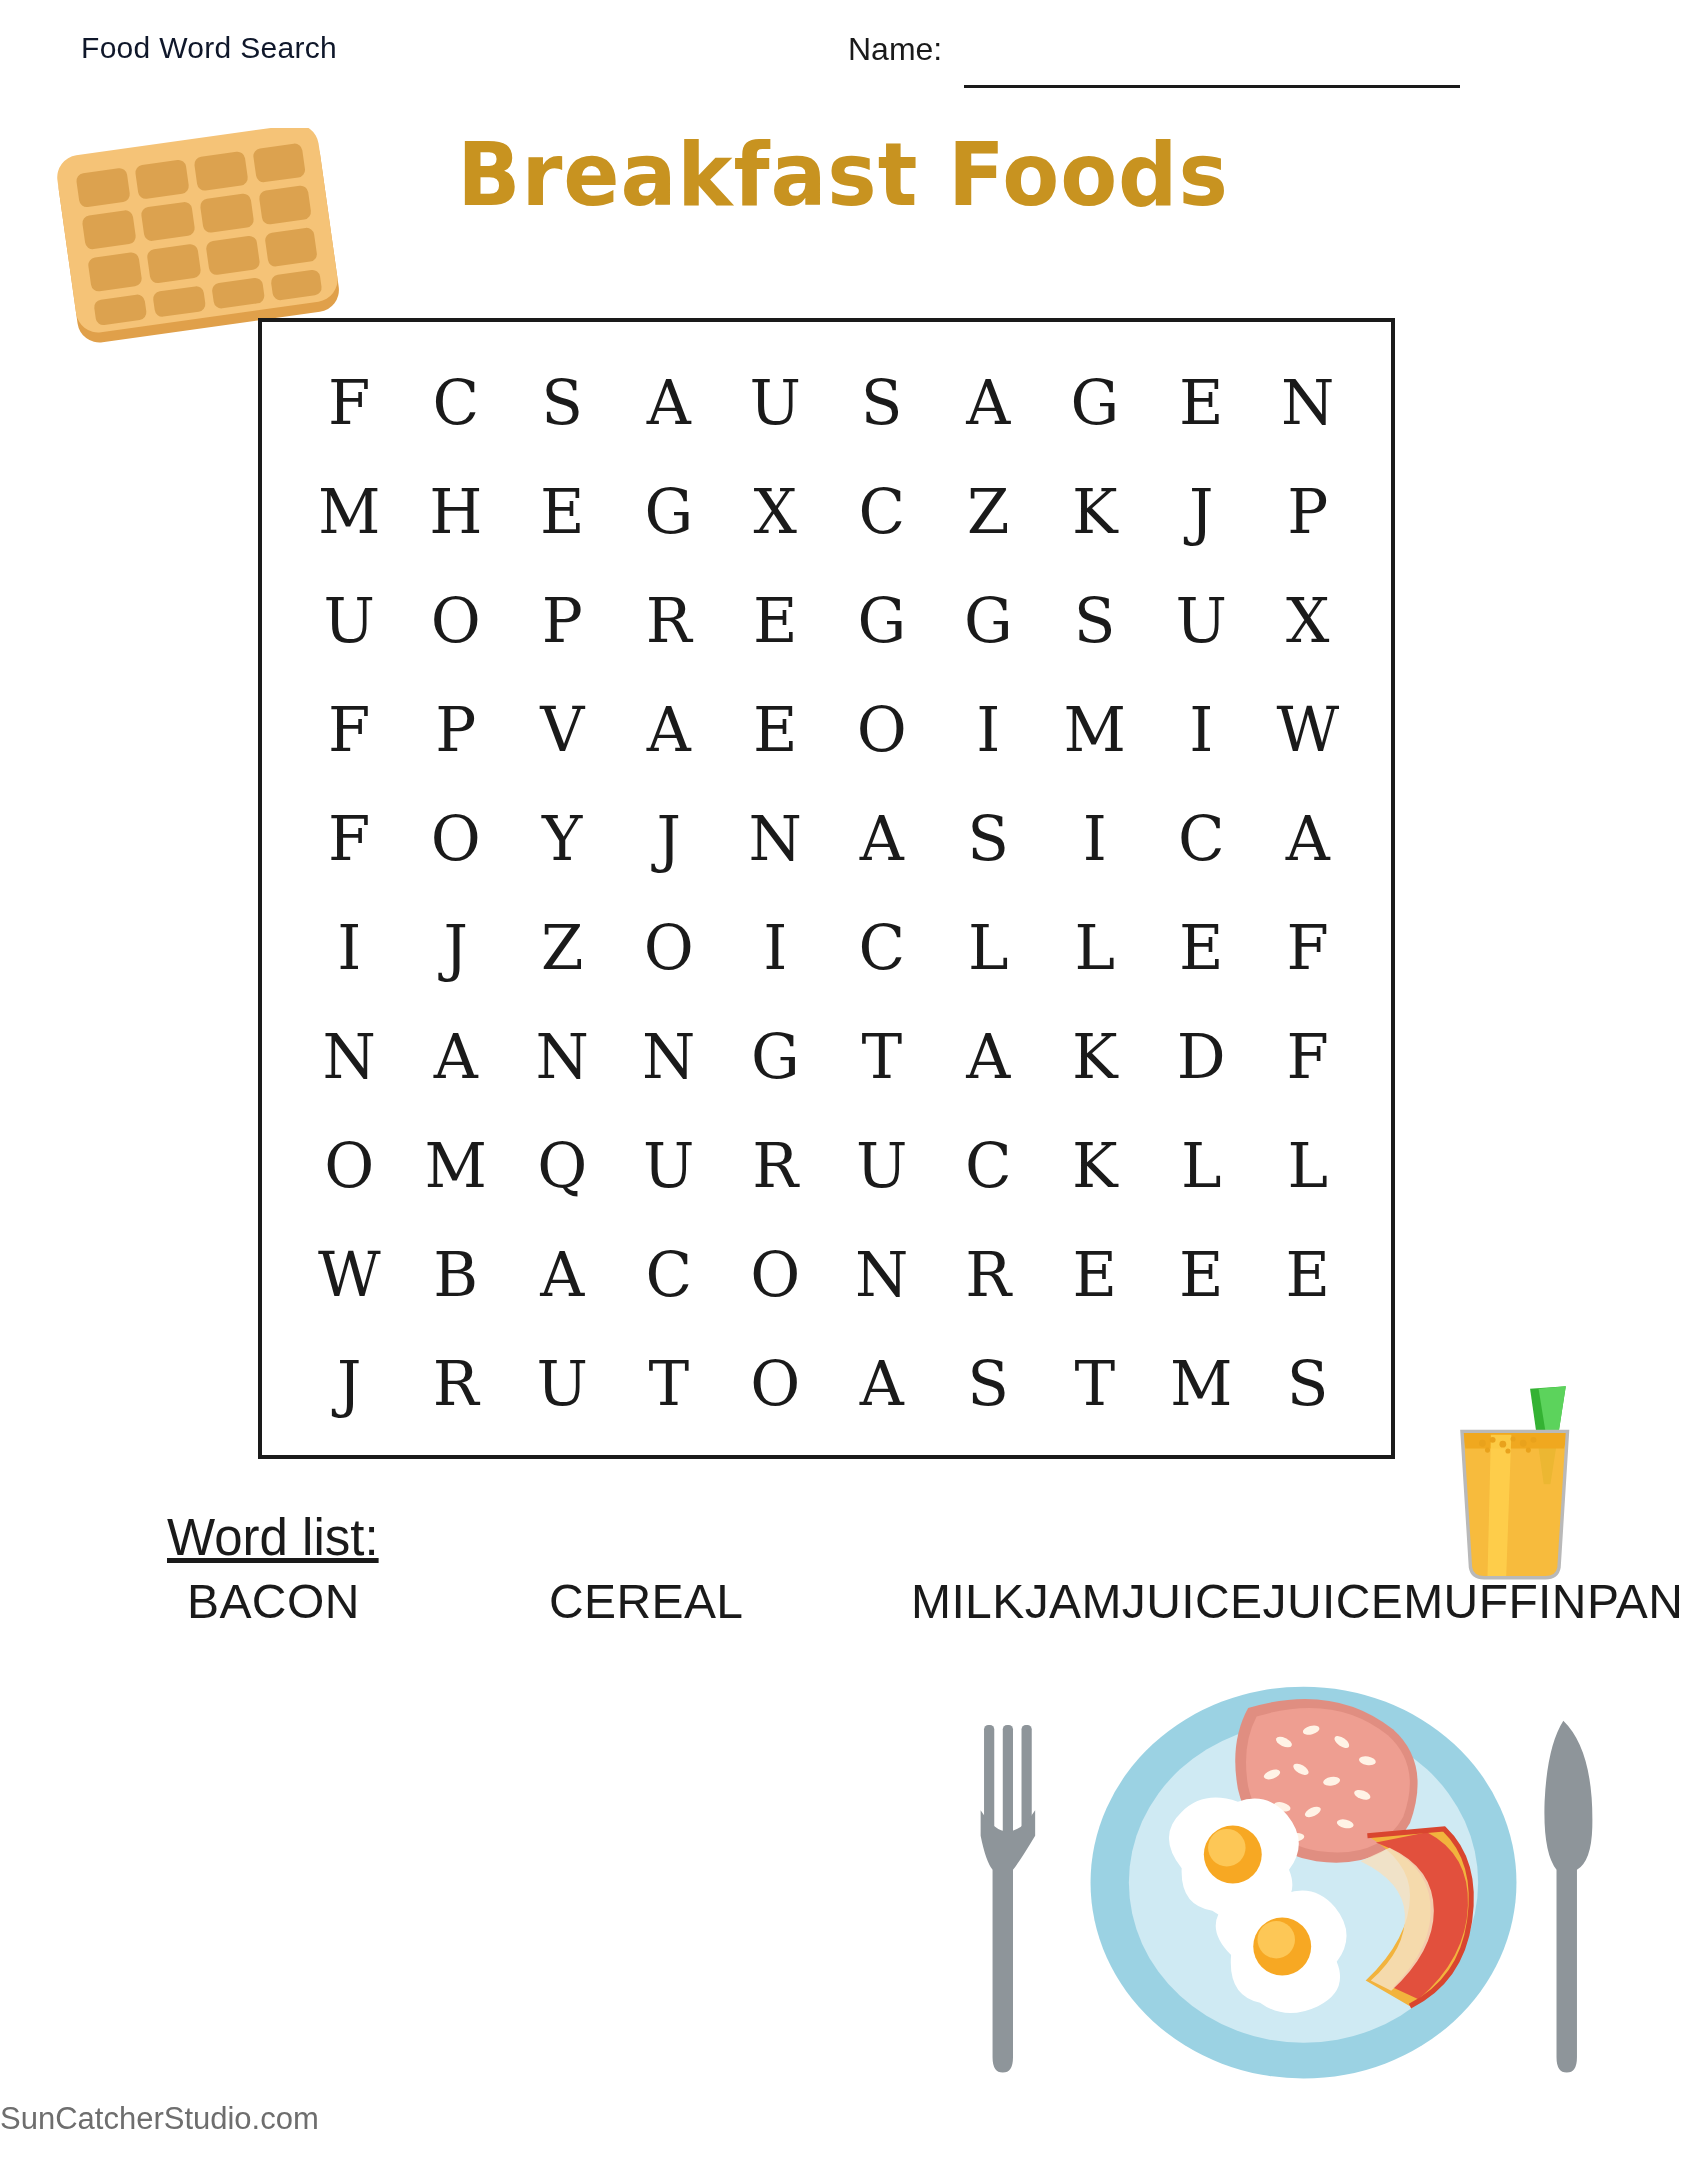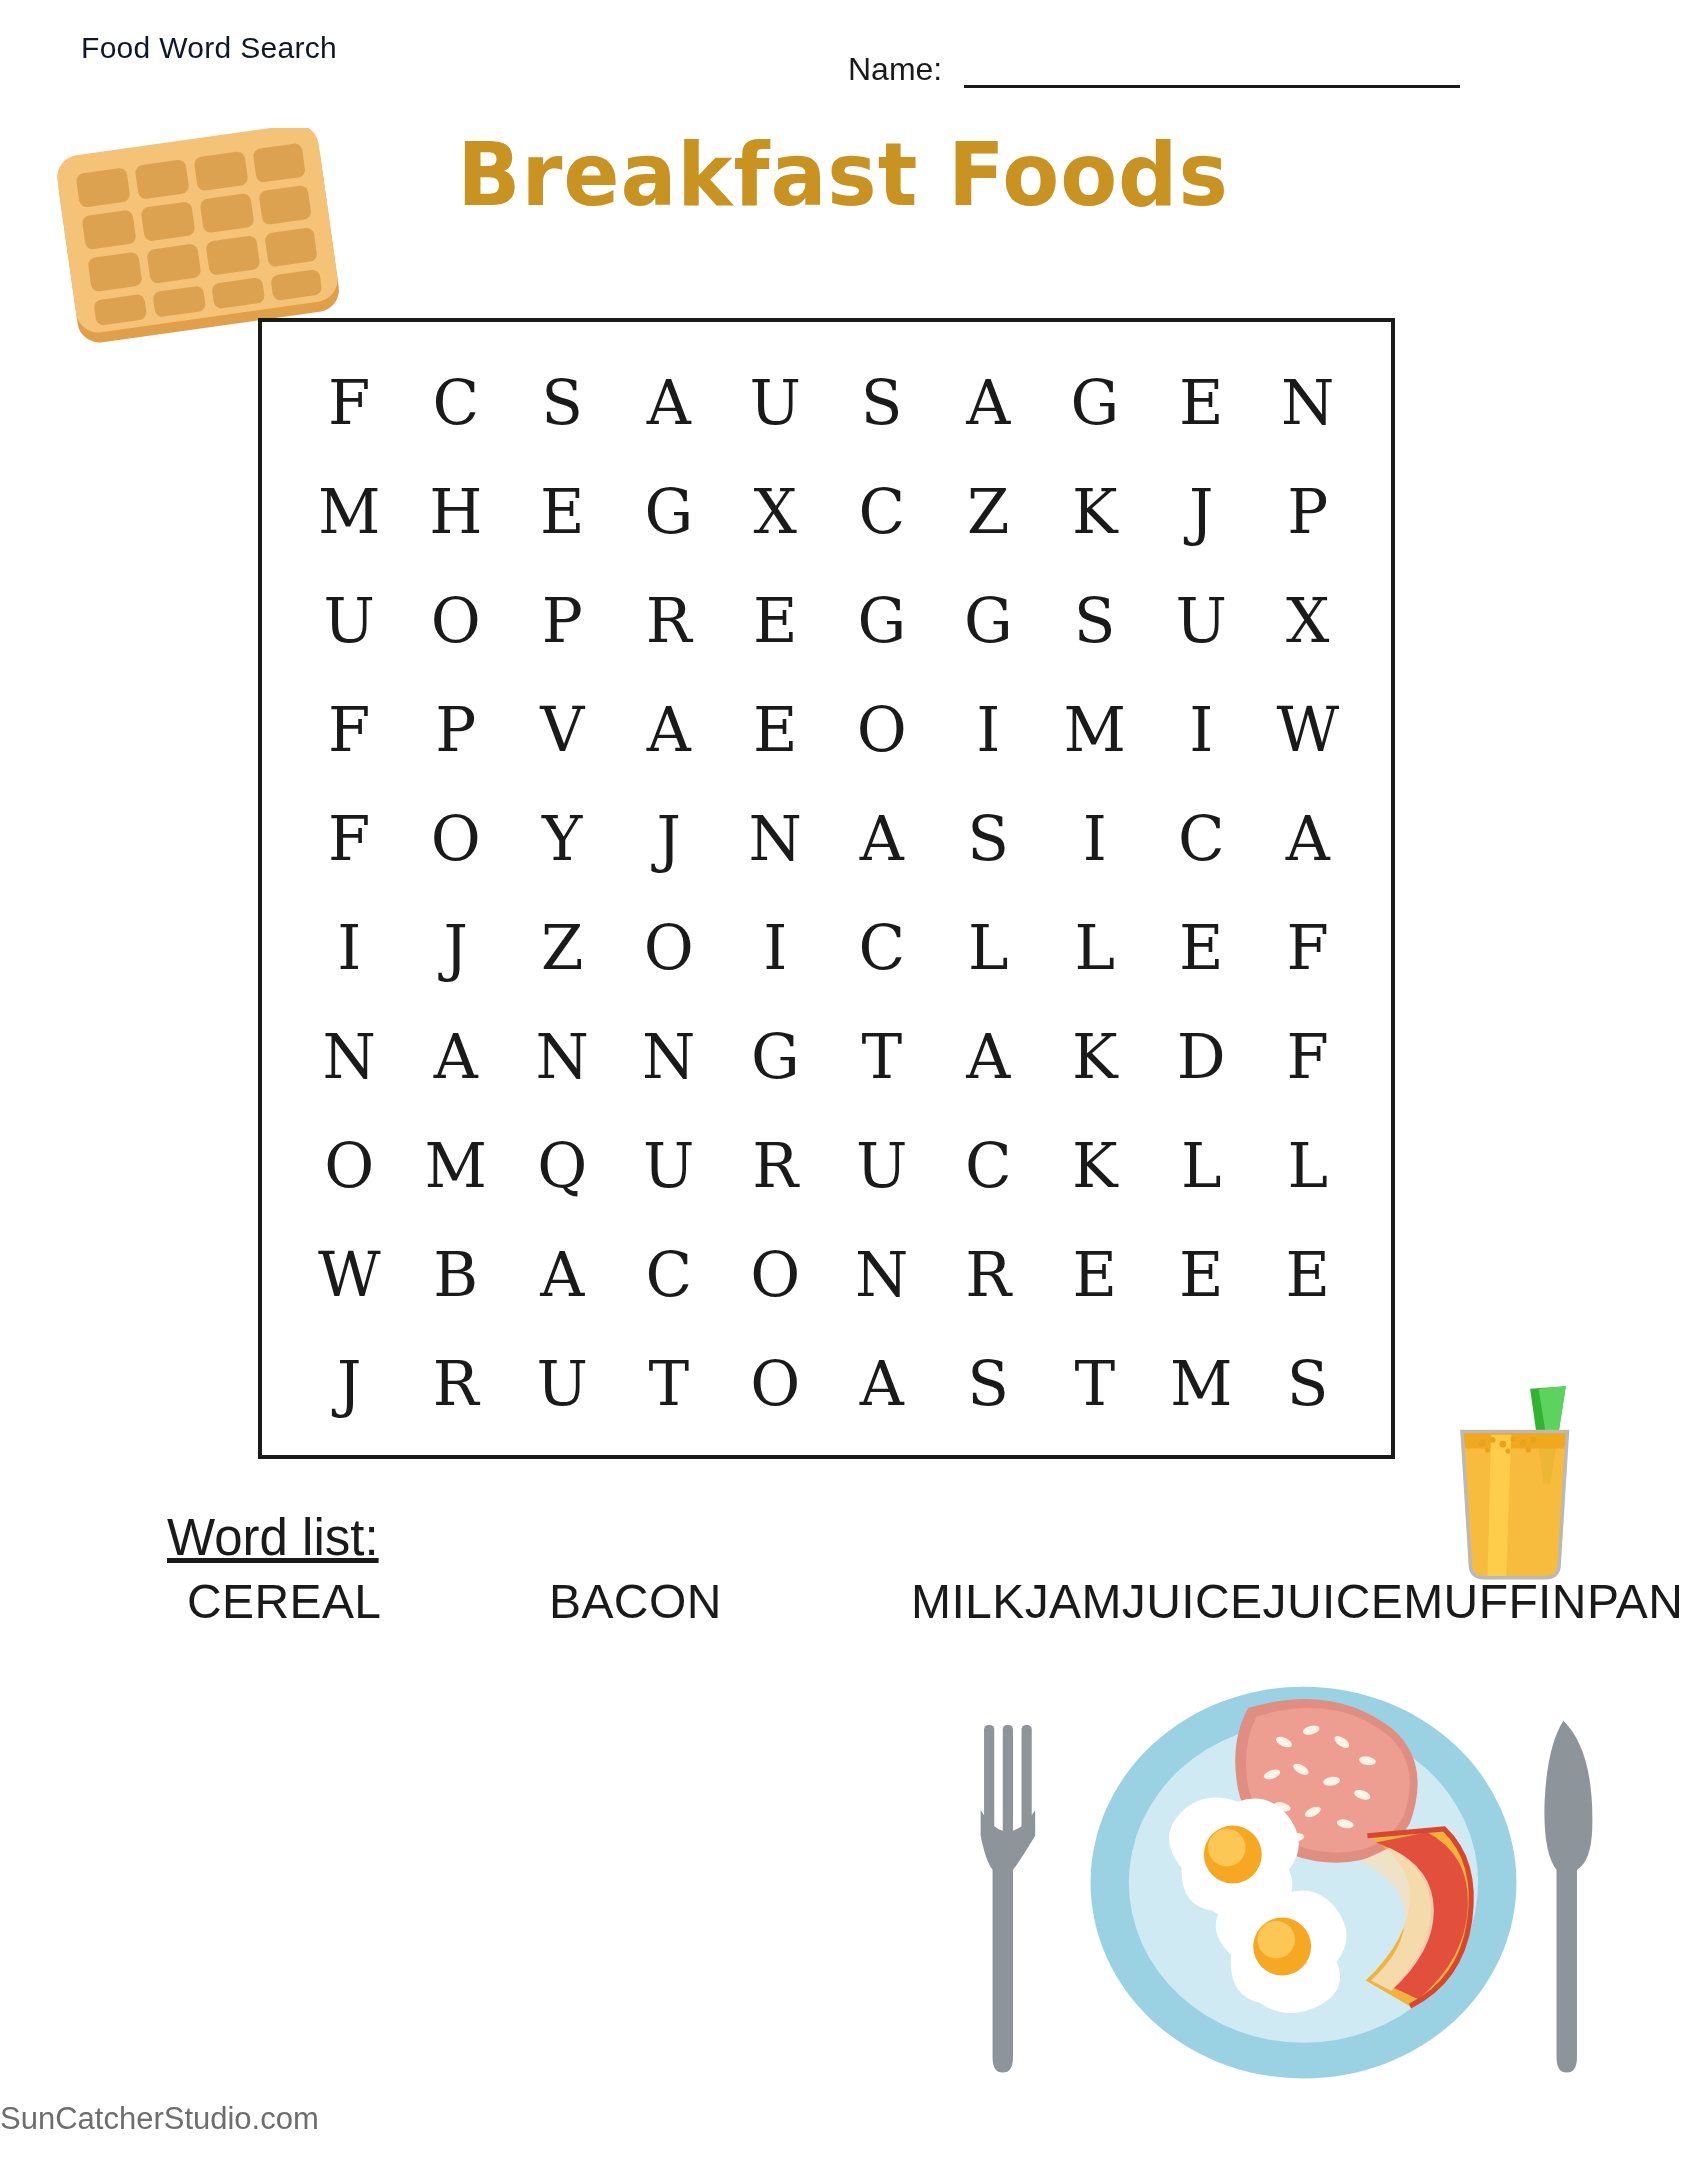--- a/index.html
+++ b/index.html
@@ -19,21 +19,21 @@
     position: absolute;
     left: 81px;
     top: 31px;
     font-size: 30px;
     letter-spacing: 0.3px;
     color: #0f172a;
   }
   .name-label {
     position: absolute;
     left: 848px;
-    top: 51px;
+    top: 31px;
     font-size: 32px;
     color: #1a1a1a;
   }
   .name-rule {
     position: absolute;
     left: 964px;
     top: 85px;
     width: 496px;
     height: 2.6px;
     background: #1a1a1a;
@@ -293,22 +293,22 @@
     <span class="cell">A</span>
     <span class="cell">S</span>
     <span class="cell">T</span>
     <span class="cell">M</span>
     <span class="cell">S</span>
   </div>
 </div>
 
 <div class="wordlist-title">Word list:</div>
 <div class="wordlist">
+  <span class="word">BACON</span>
   <span class="word">CEREAL</span>
-  <span class="word">BACON</span>
   <span class="word">MILK</span>
   <span class="word">JAM</span>
   <span class="word">JUICE</span>
   <span class="word">JUICE</span>
   <span class="word">MUFFIN</span>
   <span class="word">PANCAKES</span>
 
 </div>
 
 <div class="juice">

